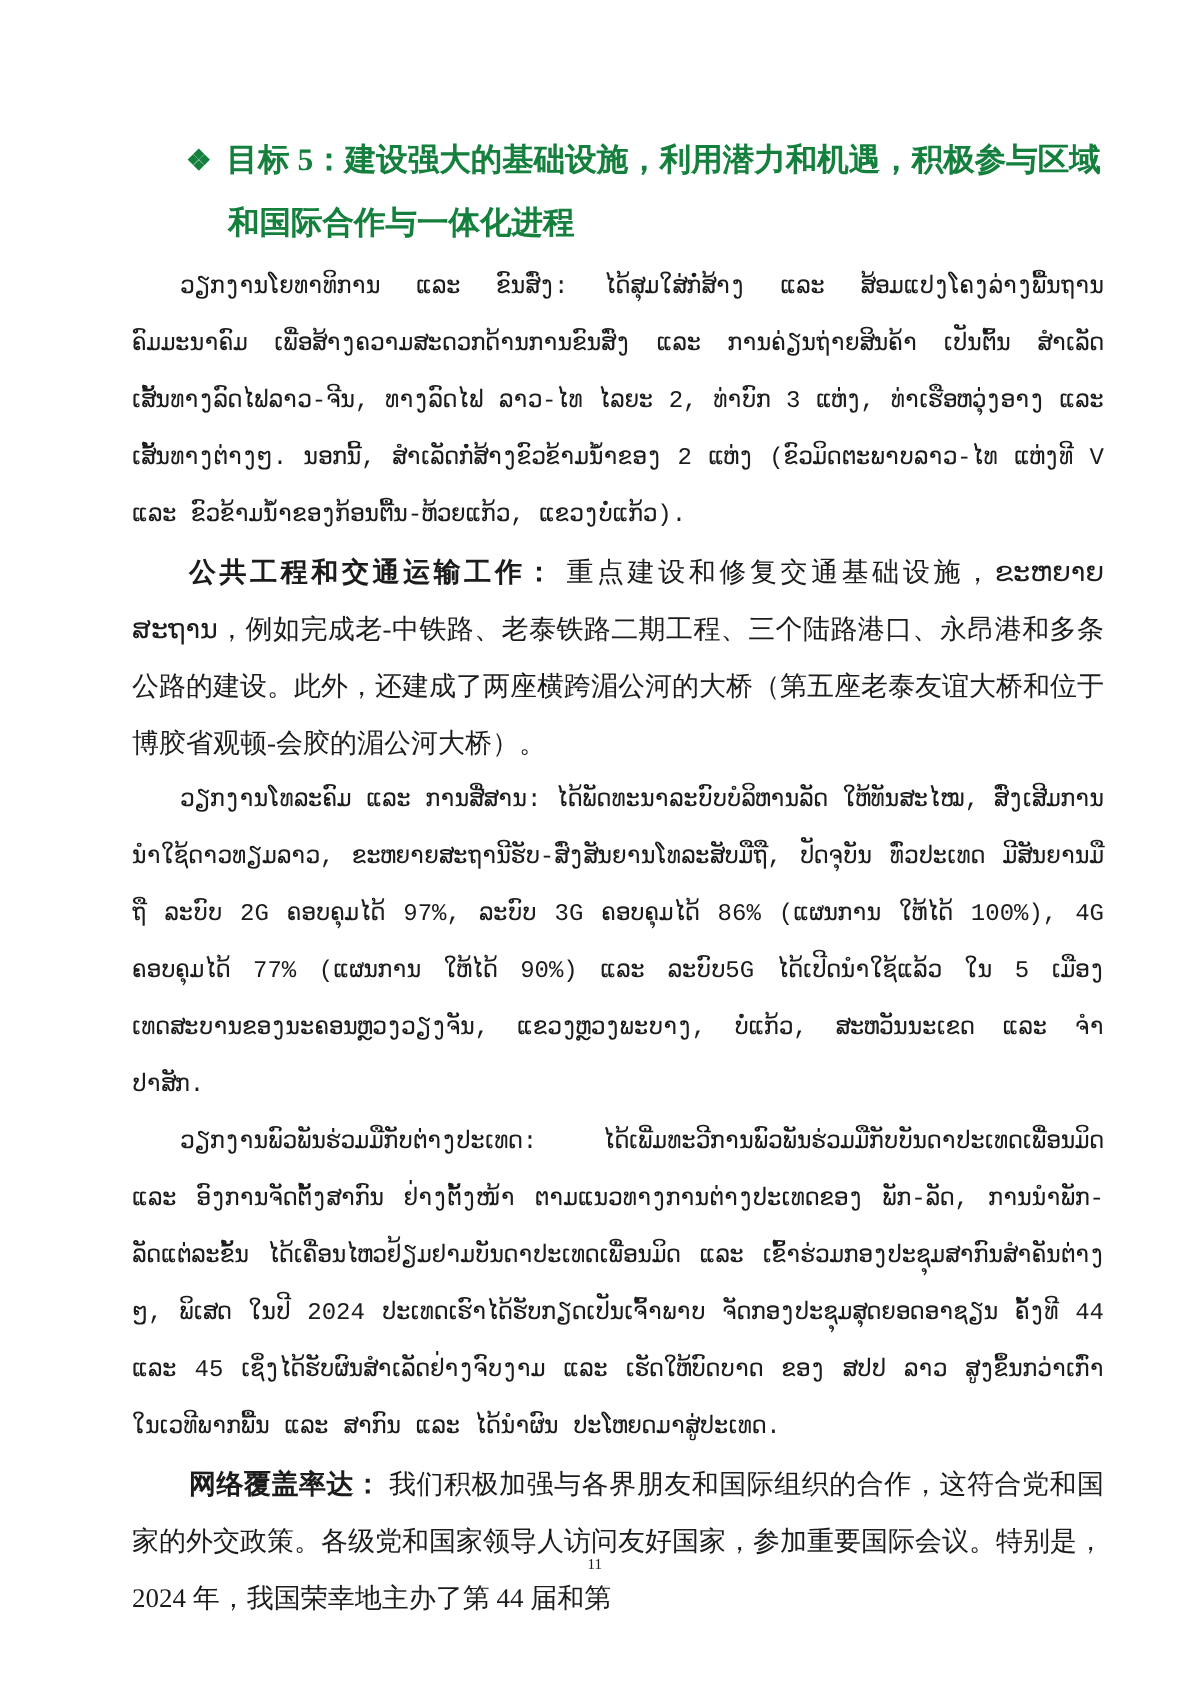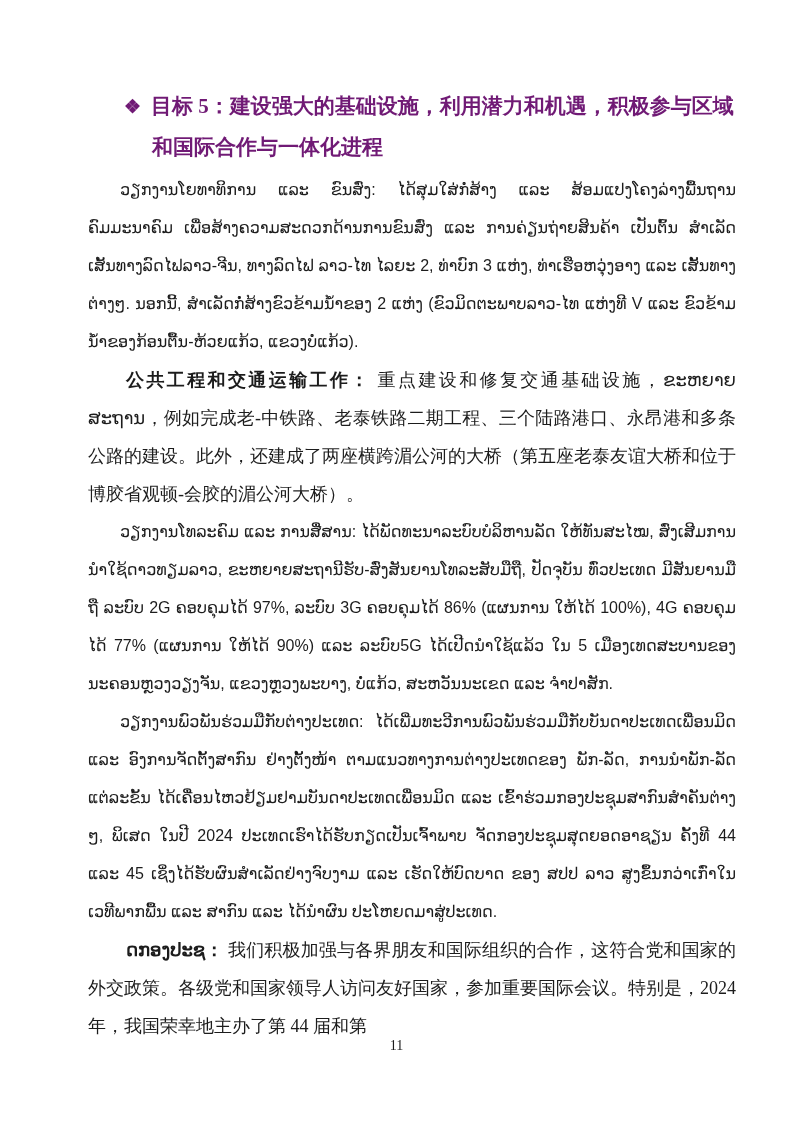--- a/index.html
+++ b/index.html
@@ -42,51 +42,51 @@
     margin: 0;
     text-align: justify;
     line-height: 38px;
     font-size: 18px;
   }
   .para.zh {
     font-family: "Liberation Serif", "DejaVu Serif", serif;
     text-indent: 38px;
   }
   .para.lo {
-    font-family: Liberation Sans, sans-serif;
+    font-family: Liberation Mono, monospace;
     font-size: 16px;
     text-indent: 32px;
   }
   .para.zh .lead {
     font-weight: bold;
   }
   .para.lo .lead {
     font-weight: normal;
   }
   .page-number {
     position: absolute;
     left: 0;
     right: 0;
     top: 1038px;
     text-align: center;
-    font-size: 14px;
+    font-size: 10px;
     font-family: "Liberation Serif", "DejaVu Serif", serif;
     color: #1c1c1c;
   }
 </style>
 </head>
 <body>
 
 <div class="page">
   <div class="content">
-    <h2 class="heading" style="color: #701a75;">
+    <h2 class="heading" style="color: #15803d;">
       <span class="bullet">❖</span><span>目标 5：建设强大的基础设施，利用潜力和机遇，积极参与区域和国际合作与一体化进程</span>
     </h2>
     <div id="paragraphs">
         <p class="para lo"><span class="lead">ວຽກງານໂຍທາທິການ ແລະ ຂົນສົ່ງ: </span><span>ໄດ້ສຸມໃສ່ກໍ່ສ້າງ ແລະ ສ້ອມແປງໂຄງລ່າງພື້ນຖານ ຄົມມະນາຄົມ ເພື່ອສ້າງຄວາມສະດວກດ້ານການຂົນສົ່ງ ແລະ ການຄ່ຽນຖ່າຍສິນຄ້າ ເປັນຕົ້ນ ສຳເລັດ ເສັ້ນທາງລົດໄຟລາວ-ຈີນ, ທາງລົດໄຟ ລາວ-ໄທ ໄລຍະ 2, ທ່າບົກ 3 ແຫ່ງ, ທ່າເຮືອຫວຸ່ງອາງ ແລະ ເສັ້ນທາງຕ່າງໆ. ນອກນີ້, ສຳເລັດກໍ່ສ້າງຂົວຂ້າມນ້ຳຂອງ 2 ແຫ່ງ (ຂົວມິດຕະພາບລາວ-ໄທ ແຫ່ງທີ V ແລະ ຂົວຂ້າມນ້ຳຂອງກ້ອນຕື້ນ-ຫ້ວຍແກ້ວ, ແຂວງບໍ່ແກ້ວ).</span></p>
         <p class="para zh"><span class="lead">公共工程和交通运输工作： </span><span>重点建设和修复交通基础设施，ຂະຫຍາຍສະຖານ，例如完成老-中铁路、老泰铁路二期工程、三个陆路港口、永昂港和多条公路的建设。此外，还建成了两座横跨湄公河的大桥（第五座老泰友谊大桥和位于博胶省观顿-会胶的湄公河大桥）。</span></p>
         <p class="para lo"><span class="lead">ວຽກງານໂທລະຄົມ ແລະ ການສື່ສານ: </span><span>ໄດ້ພັດທະນາລະບົບບໍລິຫານລັດ ໃຫ້ທັນສະໄໝ, ສົ່ງເສີມການນຳໃຊ້ດາວທຽມລາວ, ຂະຫຍາຍສະຖານີຮັບ-ສົ່ງສັນຍານໂທລະສັບມືຖື, ປັດຈຸບັນ ທົ່ວປະເທດ ມີສັນຍານມືຖື ລະບົບ 2G ຄອບຄຸມໄດ້ 97%, ລະບົບ 3G ຄອບຄຸມໄດ້ 86% (ແຜນການ ໃຫ້ໄດ້ 100%), 4G ຄອບຄຸມໄດ້ 77% (ແຜນການ ໃຫ້ໄດ້ 90%) ແລະ ລະບົບ5G ໄດ້ເປີດນຳໃຊ້ແລ້ວ ໃນ 5 ເມືອງເທດສະບານຂອງນະຄອນຫຼວງວຽງຈັນ, ແຂວງຫຼວງພະບາງ, ບໍ່ແກ້ວ, ສະຫວັນນະເຂດ ແລະ ຈຳປາສັກ.</span></p>
         <p class="para lo"><span class="lead">ວຽກງານພົວພັນຮ່ວມມືກັບຕ່າງປະເທດ: </span><span>ໄດ້ເພີ່ມທະວີການພົວພັນຮ່ວມມືກັບບັນດາປະເທດເພື່ອນມິດ ແລະ ອົງການຈັດຕັ້ງສາກົນ ຢ່າງຕັ້ງໜ້າ ຕາມແນວທາງການຕ່າງປະເທດຂອງ ພັກ-ລັດ, ການນຳພັກ-ລັດແຕ່ລະຂັ້ນ ໄດ້ເຄື່ອນໄຫວຢ້ຽມຢາມບັນດາປະເທດເພື່ອນມິດ ແລະ ເຂົ້າຮ່ວມກອງປະຊຸມສາກົນສຳຄັນຕ່າງໆ, ພິເສດ ໃນປີ 2024 ປະເທດເຮົາໄດ້ຮັບກຽດເປັນເຈົ້າພາບ ຈັດກອງປະຊຸມສຸດຍອດອາຊຽນ ຄັ້ງທີ 44 ແລະ 45 ເຊິ່ງໄດ້ຮັບຜົນສຳເລັດຢ່າງຈົບງາມ ແລະ ເຮັດໃຫ້ບົດບາດ ຂອງ ສປປ ລາວ ສູງຂຶ້ນກວ່າເກົ່າໃນເວທີພາກພື້ນ ແລະ ສາກົນ ແລະ ໄດ້ນຳຜົນ ປະໂຫຍດມາສູ່ປະເທດ.</span></p>
-        <p class="para zh"><span class="lead">ດກອງປະຊ： </span><span>我们积极加强与各界朋友和国际组织的合作，这符合党和国家的外交政策。各级党和国家领导人访问友好国家，参加重要国际会议。特别是，2024 年，我国荣幸地主办了第 44 届和第</span></p>
+        <p class="para zh"><span class="lead">网络覆盖率达： </span><span>我们积极加强与各界朋友和国际组织的合作，这符合党和国家的外交政策。各级党和国家领导人访问友好国家，参加重要国际会议。特别是，2024 年，我国荣幸地主办了第 44 届和第</span></p>
       </div>
   </div>
   <div class="page-number">11</div>
 </div>
 
 </body></html>

